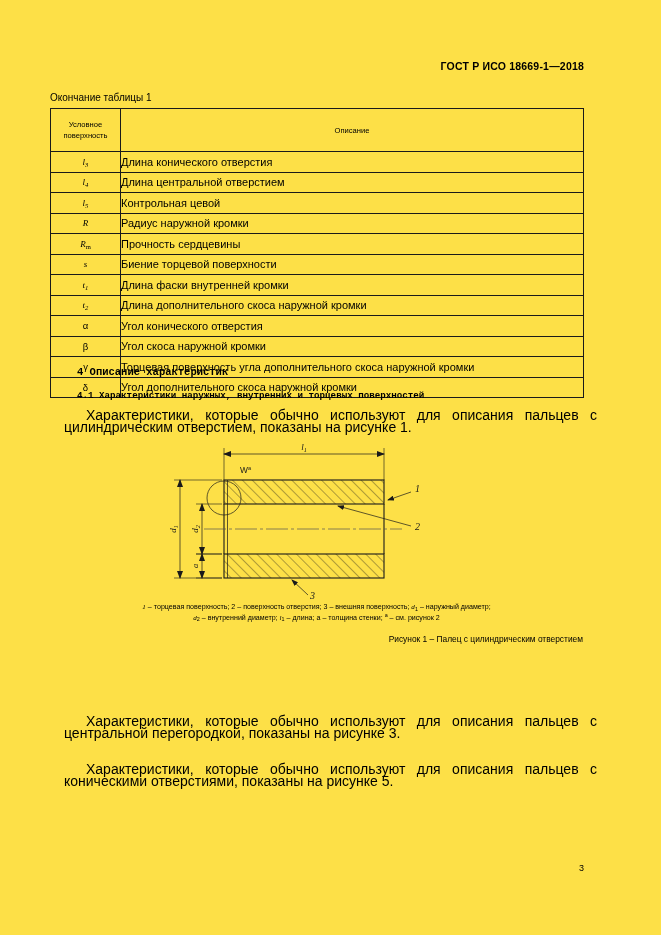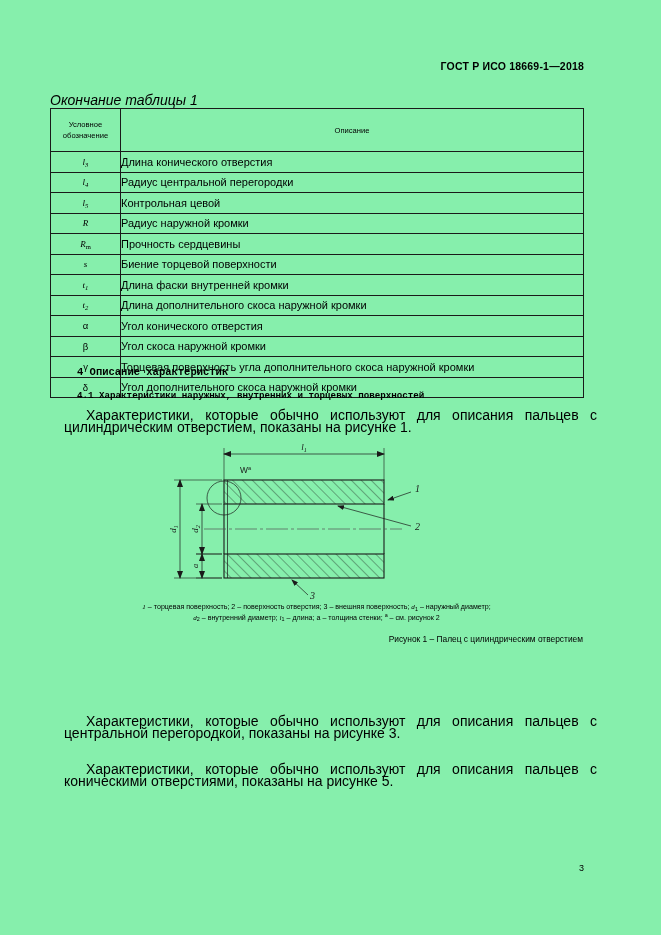--- a/index.html
+++ b/index.html
@@ -4,21 +4,21 @@
 <style>
   html, body {
     margin: 0;
     padding: 0;
     background: #ffffff;
   }
   .page {
     position: relative;
     width: 661px;
     height: 935px;
-    background: #86efac;
+    background: #fde047;
     font-family: "Liberation Sans", sans-serif;
     color: #000000;
     overflow: hidden;
   }
 
   
   .doc-header {
     position: absolute;
     top: 60px;
     right: 77px;
@@ -26,22 +26,21 @@
     font-weight: bold;
     letter-spacing: 0.2px;
     white-space: nowrap;
   }
 
   
   .table-caption {
     position: absolute;
     top: 92px;
     left: 50px;
-    font-size: 14px;
-    font-style: italic;
+    font-size: 10px;
   }
 
   
   .sym-table {
     position: absolute;
     top: 108px;
     left: 50px;
     width: 533px;
     border-collapse: collapse;
     table-layout: fixed;
@@ -182,33 +181,33 @@
 
   <table class="sym-table">
     <colgroup>
       <col class="c-sym">
       <col class="c-desc">
     </colgroup>
     <thead>
       <tr>
         <th class="th-sym">
           <span>Условное</span><br>
-          <span>обозначение</span>
+          <span>поверхность</span>
         </th>
         <th class="th-desc">Описание</th>
       </tr>
     </thead>
     <tbody id="table-body">
         <tr>
           <td class="td-sym"><span>l</span><sub>3</sub></td>
           <td class="td-desc">Длина конического отверстия</td>
         </tr>
         <tr>
           <td class="td-sym"><span>l</span><sub>4</sub></td>
-          <td class="td-desc">Радиус центральной перегородки</td>
+          <td class="td-desc">Длина центральной отверстием</td>
         </tr>
         <tr>
           <td class="td-sym"><span>l</span><sub>5</sub></td>
           <td class="td-desc">Контрольная цевой</td>
         </tr>
         <tr>
           <td class="td-sym"><span>R</span></td>
           <td class="td-desc">Радиус наружной кромки</td>
         </tr>
         <tr>

